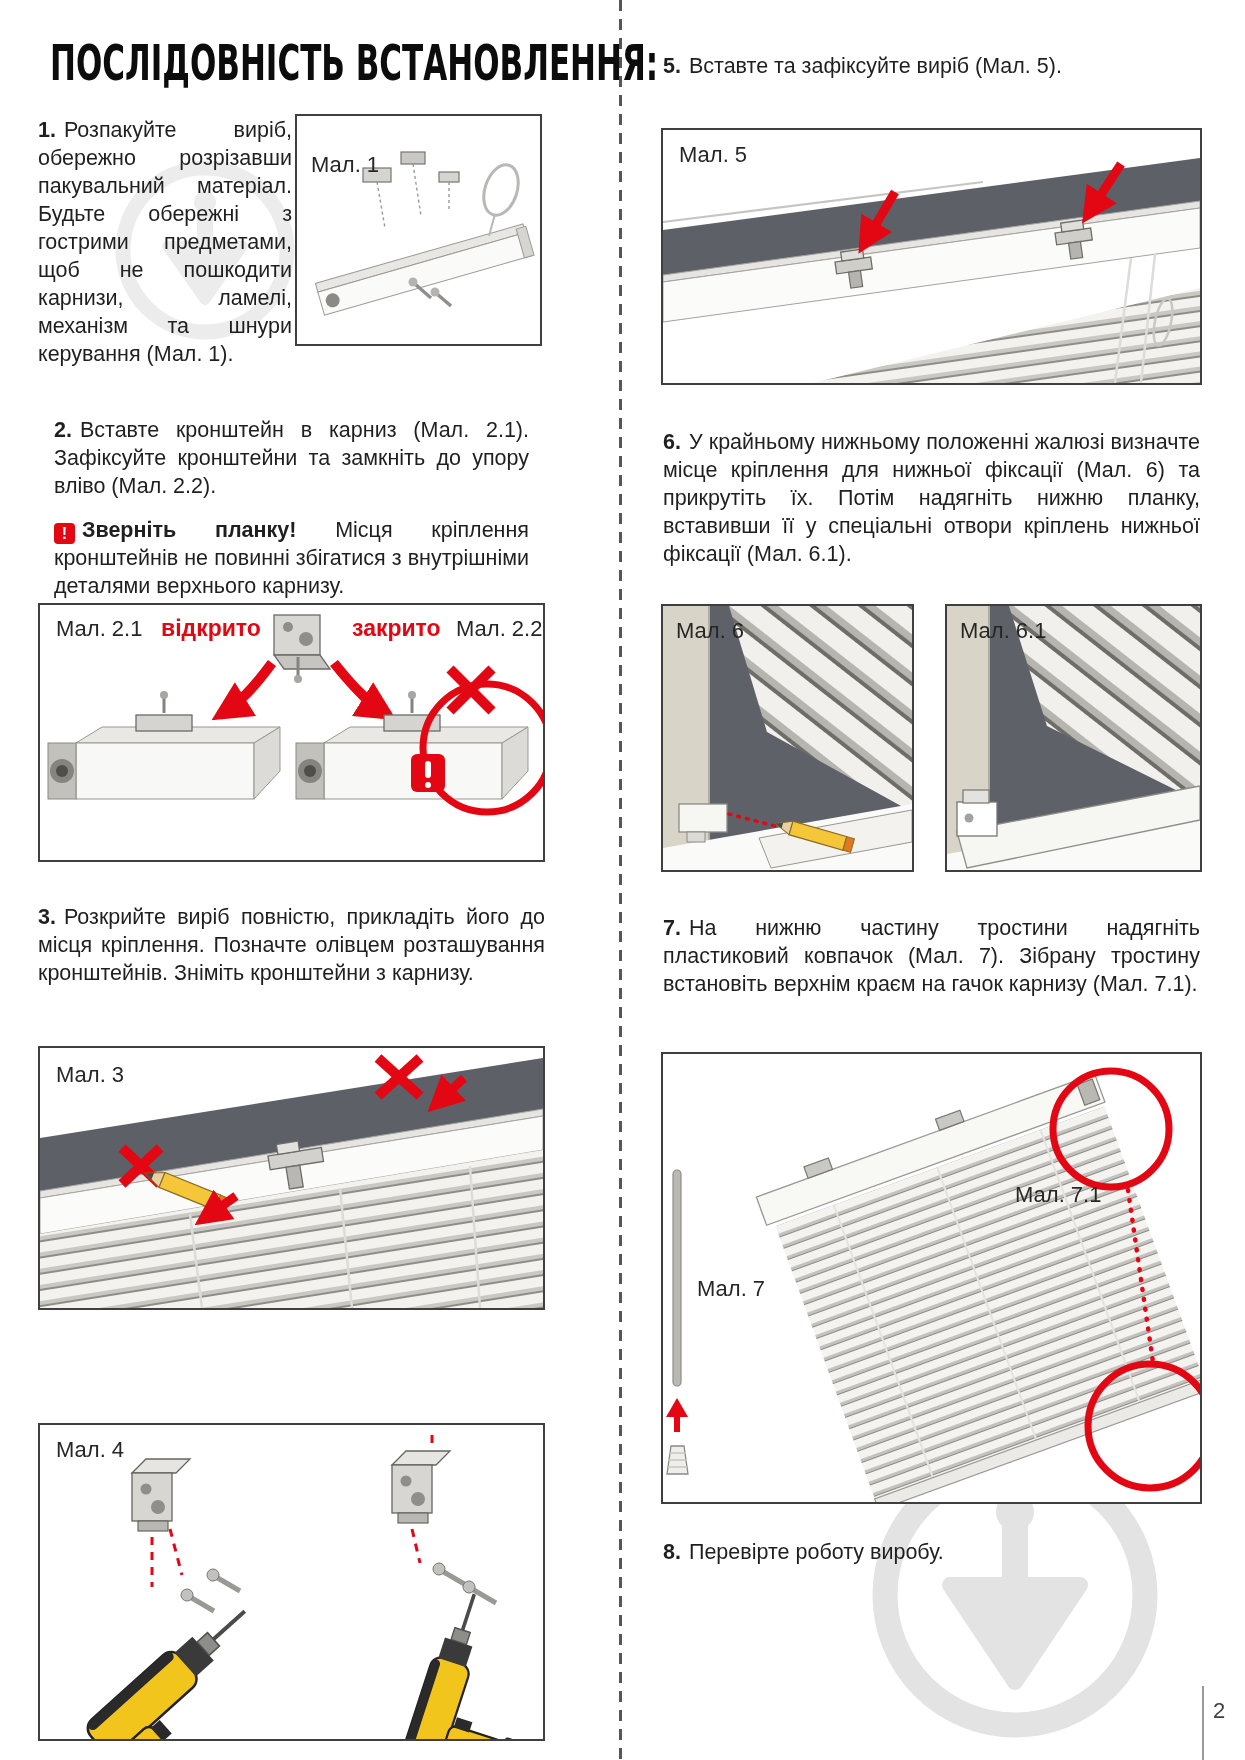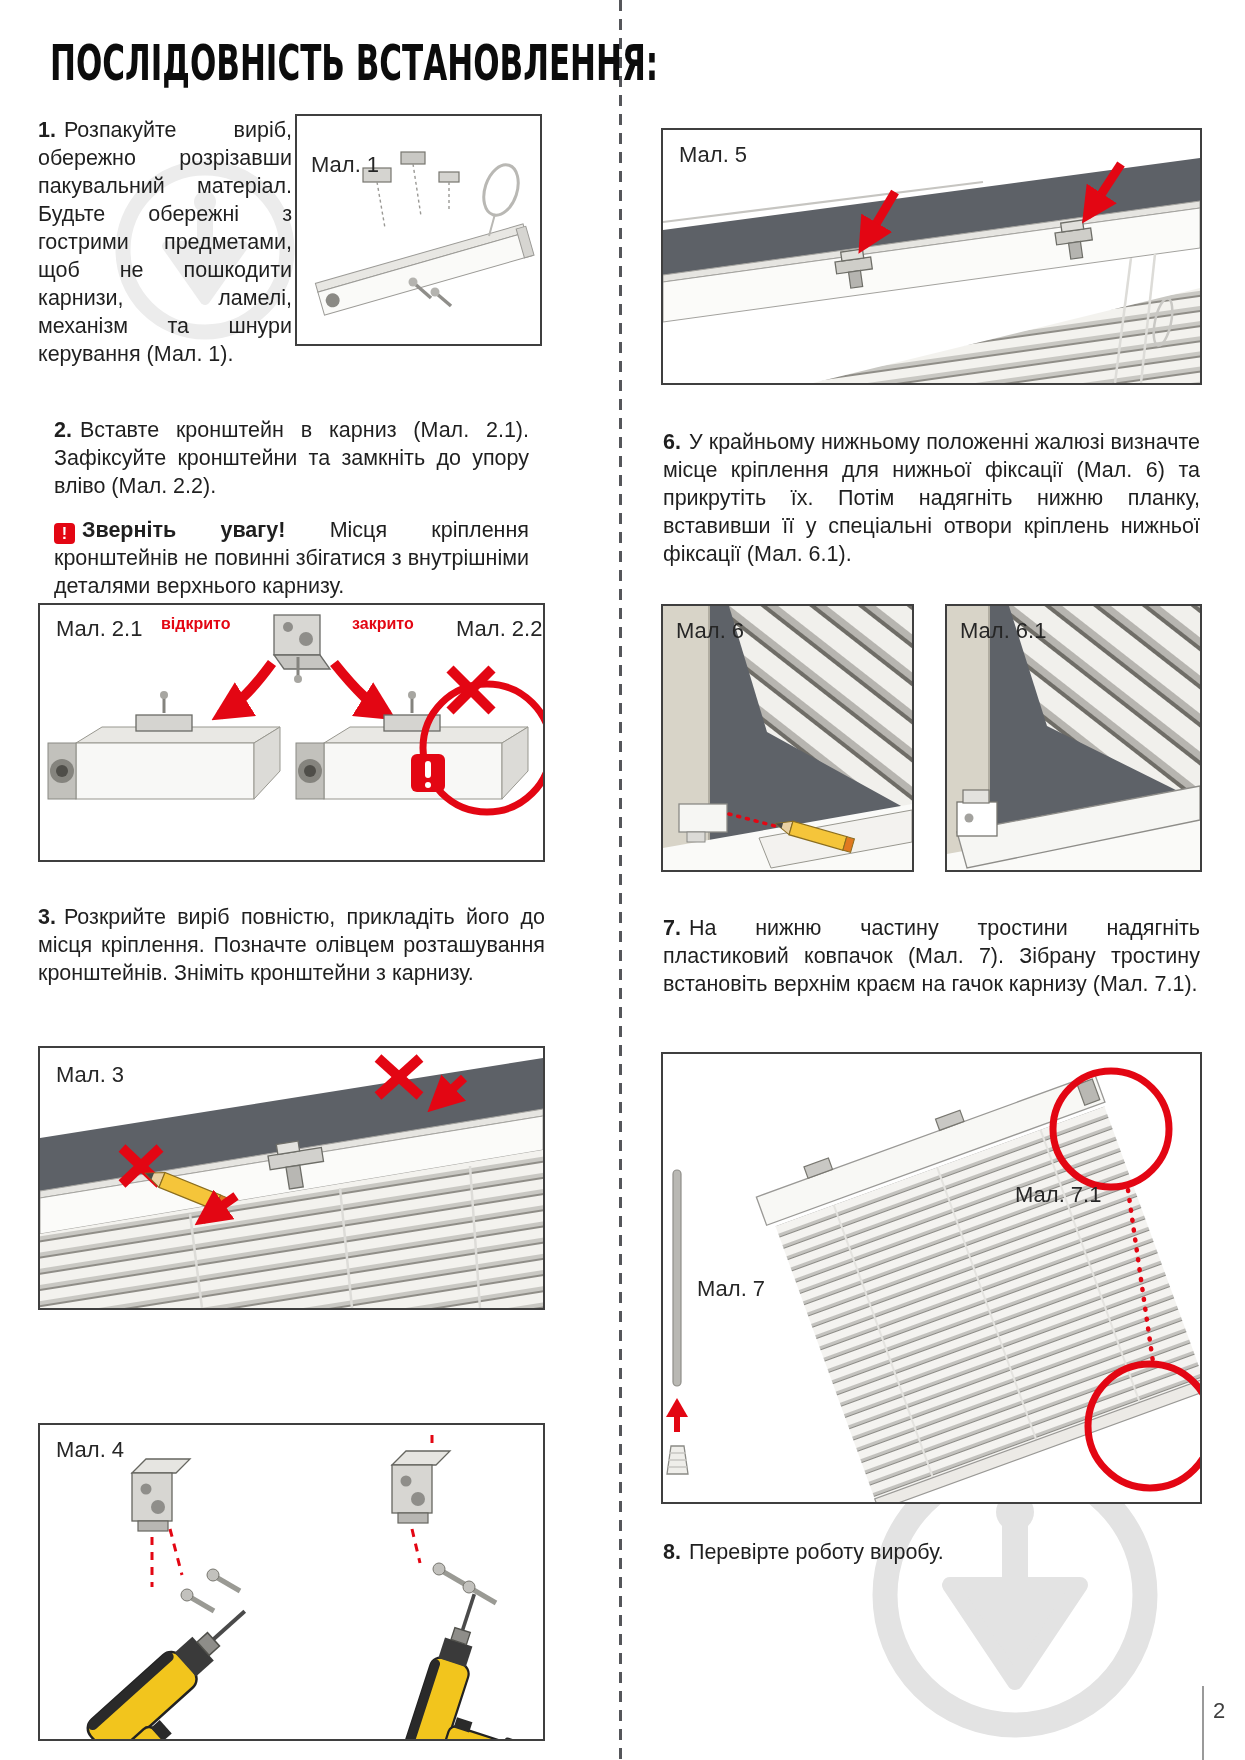--- a/index.html
+++ b/index.html
@@ -13,21 +13,21 @@
         font-family:"DejaVu Sans",sans-serif;font-weight:bold;font-size:50px;color:#0c0c0c;}
   .step{position:absolute;margin:0;font-size:21.5px;line-height:28px;text-align:justify;z-index:2;}
   .step p{margin:16px;}
   .num{font-weight:bold;margin-right:8px;}
   .note-icon{display:inline-block;width:21px;height:21px;background:#e30613;color:#fff;
         border-radius:4px;font-weight:bold;text-align:center;line-height:21px;font-size:16px;
         vertical-align:-2px;margin-right:7px;}
   .figbox{position:absolute;border:2px solid #3f3f3f;box-sizing:border-box;background:#fff;z-index:2;}
   .figbox svg.ill{position:absolute;left:0;top:0;}
   .figlabel{position:absolute;font-size:22px;color:#262626;z-index:3;white-space:nowrap;}
-  .red-label{position:absolute;font-size:16px;font-weight:bold;color:#e30613;z-index:3;white-space:nowrap;}
+  .red-label{position:absolute;font-size:23px;font-weight:bold;color:#e30613;z-index:3;white-space:nowrap;}
   .pagenum-rule{position:absolute;left:1202px;top:1686px;width:2px;height:74px;background:#9a9a9a;z-index:2;}
   .pagenum{position:absolute;left:1213px;top:1698px;font-size:22px;color:#3f3f3f;z-index:2;}
 </style>
 </head>
 <body>
 
 <div class="page">
 
   <svg class="wm" style="left:105px;top:150px;" width="200" height="200" viewBox="0 0 200 200">
     <circle cx="100" cy="100" r="82" fill="none" stroke="#ececec" stroke-width="15"></circle>
@@ -69,21 +69,21 @@
       <line x1="198" y1="98" x2="192" y2="120" stroke="#b9b8b4" stroke-width="2"></line>
       <line x1="118" y1="168" x2="134" y2="182" stroke="#8f8e8a" stroke-width="3.5"></line>
       <circle cx="116" cy="166" r="4.5" fill="#b4b3af"></circle>
       <line x1="140" y1="178" x2="154" y2="190" stroke="#8f8e8a" stroke-width="3.5"></line>
       <circle cx="138" cy="176" r="4.5" fill="#b4b3af"></circle>
     </svg>
   </div>
 
   <div class="step" style="left:38px;top:400px;width:507px;">
     <p><span class="num">2.</span><span>Вставте кронштейн в карниз (Мал. 2.1). Зафіксуйте кронштейни та замкніть до упору вліво (Мал. 2.2).</span></p>
-    <p><span class="note-icon">!</span><b>Зверніть увагу!</b> <span>Місця кріплення кронштейнів не повинні збігатися з внутрішніми деталями верхнього карнизу.</span></p>
+    <p><span class="note-icon">!</span><b>Зверніть планку!</b> <span>Місця кріплення кронштейнів не повинні збігатися з внутрішніми деталями верхнього карнизу.</span></p>
   </div>
 
   <div class="figbox" style="left:38px;top:603px;width:507px;height:259px;">
     <span class="figlabel" style="left:16px;top:11px;">Мал. 2.1</span>
     <span class="red-label" style="left:121px;top:10px;">відкрито</span>
     <span class="red-label" style="left:312px;top:10px;">закрито</span>
     <span class="figlabel" style="left:416px;top:11px;">Мал. 2.2</span>
     <svg class="ill" width="503" height="255" viewBox="0 0 503 255">
       <defs>
         <marker id="ah2" viewBox="0 0 4 4" refX="3" refY="2" markerWidth="4" markerHeight="4" orient="auto">
@@ -206,20 +206,23 @@
       <use href="#screw4" x="432" y="164"></use>
       <g transform="translate(65,312) rotate(-42)">
           <use href="#drill4"></use>
         </g>
       <g transform="translate(382,330) rotate(-72) scale(0.9)">
           <use href="#drill4"></use>
         </g>
     </svg>
   </div>
 
+  <p class="step" style="left:663px;top:52px;width:540px;">
+    <span class="num">5.</span><span>Вставте та зафіксуйте виріб (Мал. 5).</span>
+  </p>
 
   <div class="figbox" style="left:661px;top:128px;width:541px;height:257px;">
     <span class="figlabel" style="left:16px;top:12px;">Мал. 5</span>
     <svg class="ill" width="537" height="253" viewBox="0 0 537 253">
       <defs>
         <marker id="ah5" viewBox="0 0 4 4" refX="3" refY="2" markerWidth="4" markerHeight="4" orient="auto">
             <path d="M0,0 L4,2 L0,4 Z" fill="#e30613"></path>
           </marker>
         <pattern id="sl5" width="24" height="15" patternUnits="userSpaceOnUse" patternTransform="rotate(-8)">
           <rect width="24" height="15" fill="#f3f2ee"></rect>

